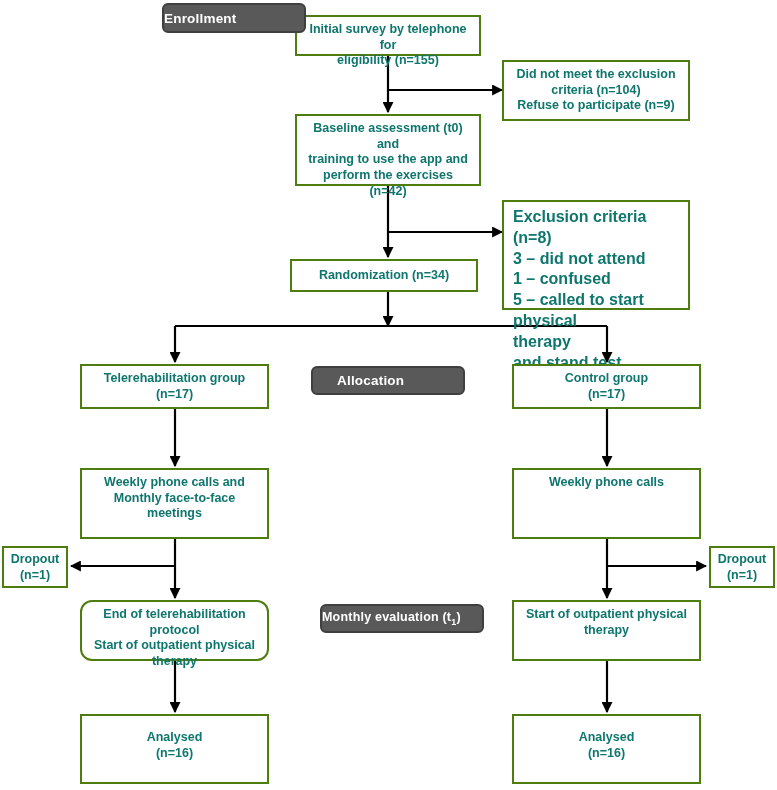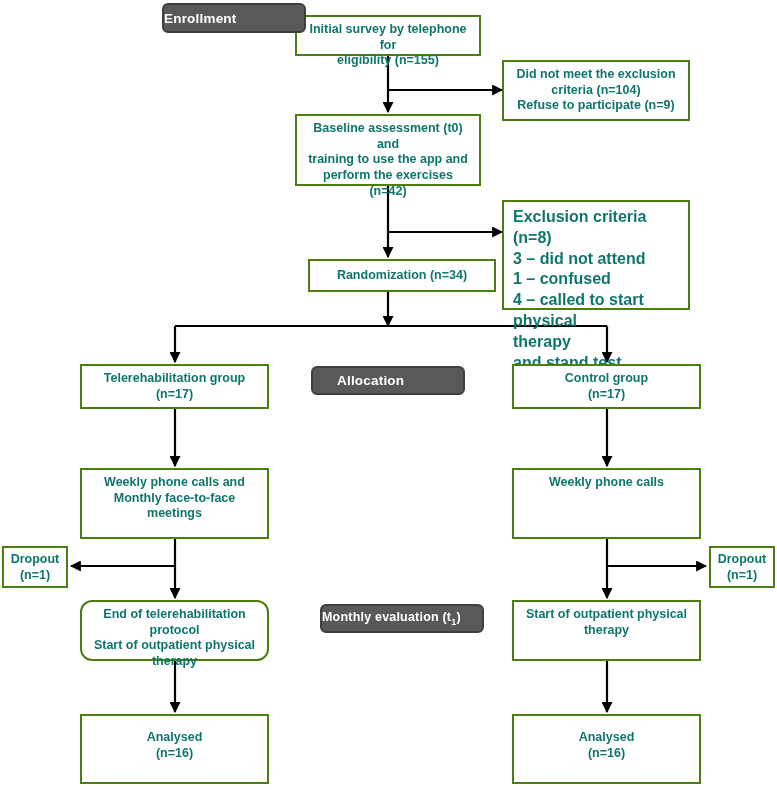--- a/index.html
+++ b/index.html
@@ -143,27 +143,27 @@
       <div>training to use the app and</div>
       <div>perform the exercises (n=42)</div>
     </div>
   </div>
 
   <div class="node top leftalign" style="left:502px; top:200px; width:188px; height:110px;">
     <div class="txt">
       <div>Exclusion criteria (n=8)</div>
       <div>3 – did not attend</div>
       <div>1 – confused</div>
-      <div>4 – called to start physical</div>
+      <div>5 – called to start physical</div>
       <div>therapy</div>
       <div>and stand test</div>
     </div>
   </div>
 
-  <div class="node mid" style="left:308px; top:259px; width:188px; height:33px;">
+  <div class="node mid" style="left:290px; top:259px; width:188px; height:33px;">
     <div class="txt">
       <div>Randomization (n=34)</div>
     </div>
   </div>
 
   <div class="node top" style="left:80px; top:364px; width:189px; height:45px;">
     <div class="txt">
       <div>Telerehabilitation group</div>
       <div>(n=17)</div>
     </div>

